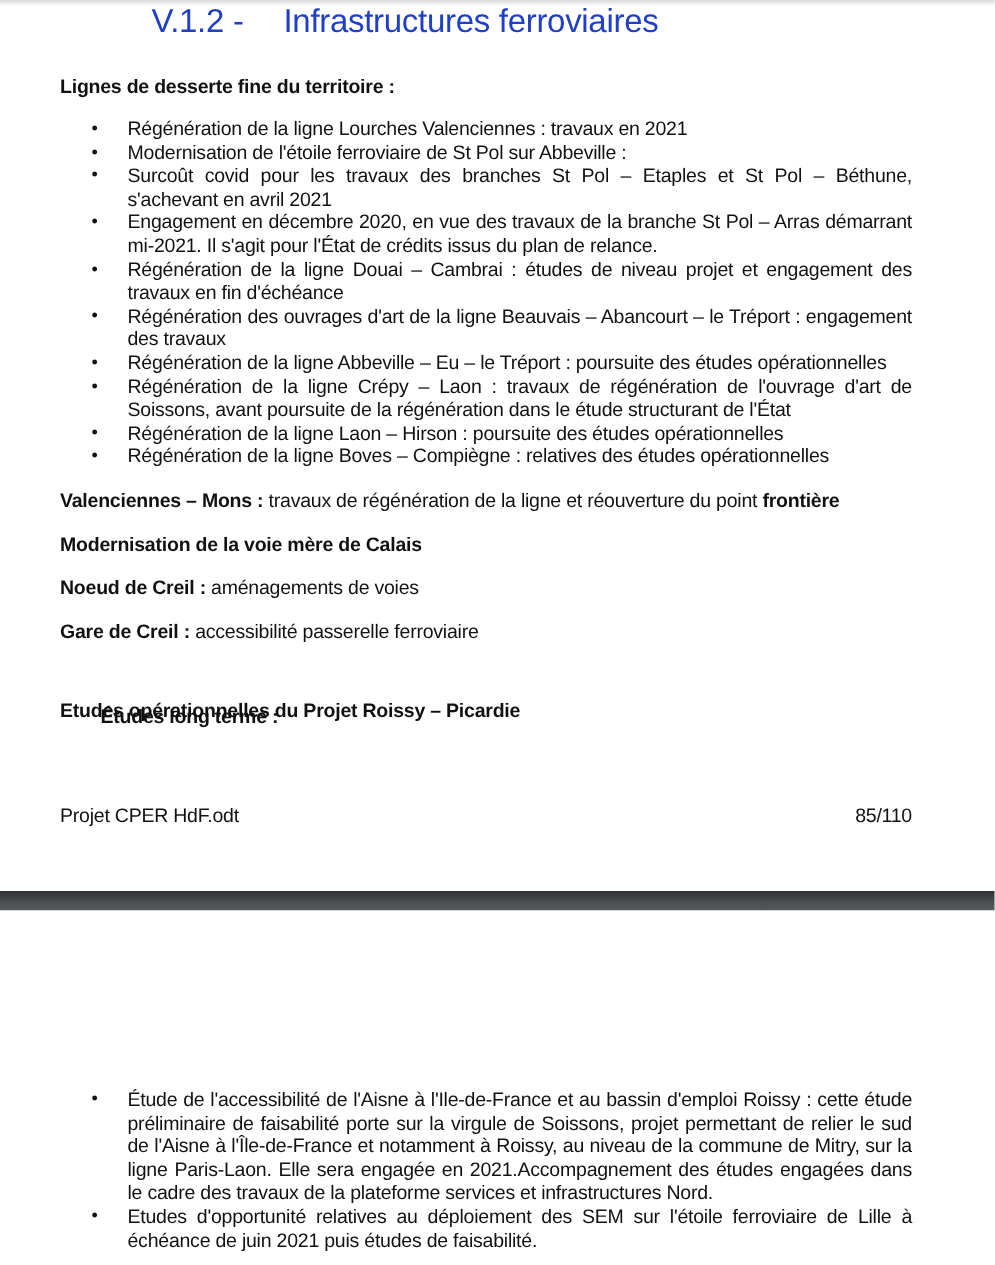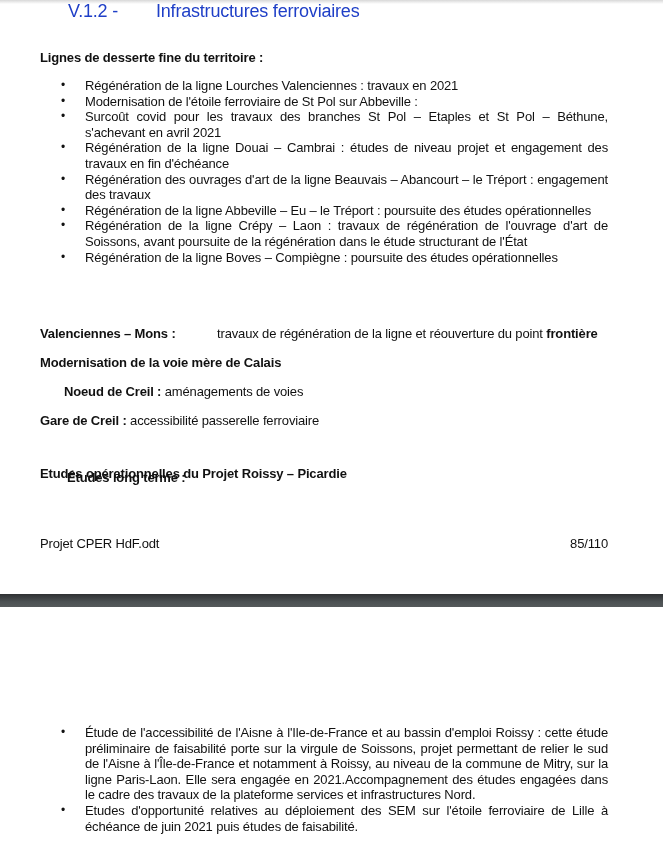--- a/index.html
+++ b/index.html
@@ -11,23 +11,23 @@
     position: relative;
   }
   .page { position: absolute; left: 0; width: 663px; background: #fff; }
   .page1 { top: 0; height: 594px; }
   .page2 { top: 607px; height: 236px; }
   .top-shadow {
     position: absolute; left: 0; top: 0; width: 663px; height: 4px;
     background: linear-gradient(#d8d8d8, rgba(255,255,255,0));
   }
   .heading {
-    position: absolute; left: 68px; top: 1px;
+    position: absolute; left: 101px; top: 1px;
     font-family: "Liberation Sans", sans-serif;
-    font-size: 18px; color: #1f3fc7; font-weight: normal;
+    font-size: 22px; color: #1f3fc7; font-weight: normal;
     white-space: nowrap; letter-spacing: -0.2px;
   }
   .heading .num { display: inline-block; width: 88px; }
   .txt { font-size: 13px; line-height: 15.6px; letter-spacing: -0.15px; }
   .section-title {
     position: absolute; left: 40px; font-weight: bold;
   }
   ul.bullets {
     position: absolute; left: 40px; width: 568px;
     margin: 0; padding: 0; list-style: none;
@@ -57,34 +57,36 @@
   <div class="heading">
     <span class="num">V.1.2 -</span><span>Infrastructures ferroviaires</span>
   </div>
 
   <div class="section-title txt" style="top:50px;">Lignes de desserte fine du territoire :</div>
 
   <ul class="bullets txt" style="top:78px;">
     <li>Régénération de la ligne Lourches Valenciennes : travaux en 2021</li>
     <li>Modernisation de l'étoile ferroviaire de St Pol sur Abbeville :</li>
     <li>Surcoût covid pour les travaux des branches St Pol – Etaples et St Pol – Béthune, s'achevant en avril 2021</li>
+    <li>Engagement en décembre 2020, en vue des travaux de la branche St Pol – Arras démarrant mi-2021. Il s'agit pour l'État de crédits issus du plan de relance.</li>
     <li>Régénération de la ligne Douai – Cambrai : études de niveau projet et engagement des travaux en fin d'échéance</li>
     <li>Régénération des ouvrages d'art de la ligne Beauvais – Abancourt – le Tréport : engagement des travaux</li>
     <li>Régénération de la ligne Abbeville – Eu – le Tréport : poursuite des études opérationnelles</li>
     <li>Régénération de la ligne Crépy – Laon : travaux de régénération de l'ouvrage d'art de Soissons, avant poursuite de la régénération dans le étude structurant de l'État</li>
-    <li>Régénération de la ligne Boves – Compiègne : poursuite des études opérationnelles</li>
+    <li>Régénération de la ligne Laon – Hirson : poursuite des études opérationnelles</li>
+    <li>Régénération de la ligne Boves – Compiègne : relatives des études opérationnelles</li>
   </ul>
 
   <div class="para txt" style="top:326px;">
-    <b>Valenciennes – Mons :</b><span style="white-space:pre;margin-left:38px;"> travaux de régénération de la ligne et réouverture du point </span><b>frontière</b>
+    <b>Valenciennes – Mons :</b><span style="white-space:pre;"> travaux de régénération de la ligne et réouverture du point </span><b>frontière</b>
   </div>
   <div class="para txt" style="top:355px;">
     <b>Modernisation de la voie mère de Calais</b>
   </div>
-  <div class="para txt" style="top:384px;margin-left:24px;">
+  <div class="para txt" style="top:384px;">
     <b>Noeud de Creil :</b><span style="white-space:pre;"> aménagements de voies</span>
   </div>
   <div class="para txt" style="top:413px;">
     <b>Gare de Creil :</b><span style="white-space:pre;"> accessibilité passerelle ferroviaire</span>
   </div>
   <div class="para txt" style="top:466px;">
     <b>Etudes opérationnelles du Projet Roissy – Picardie</b>
   </div>
   <div class="para txt" style="top:470px;padding-left:27px;">
     <b>Études long terme :</b>

